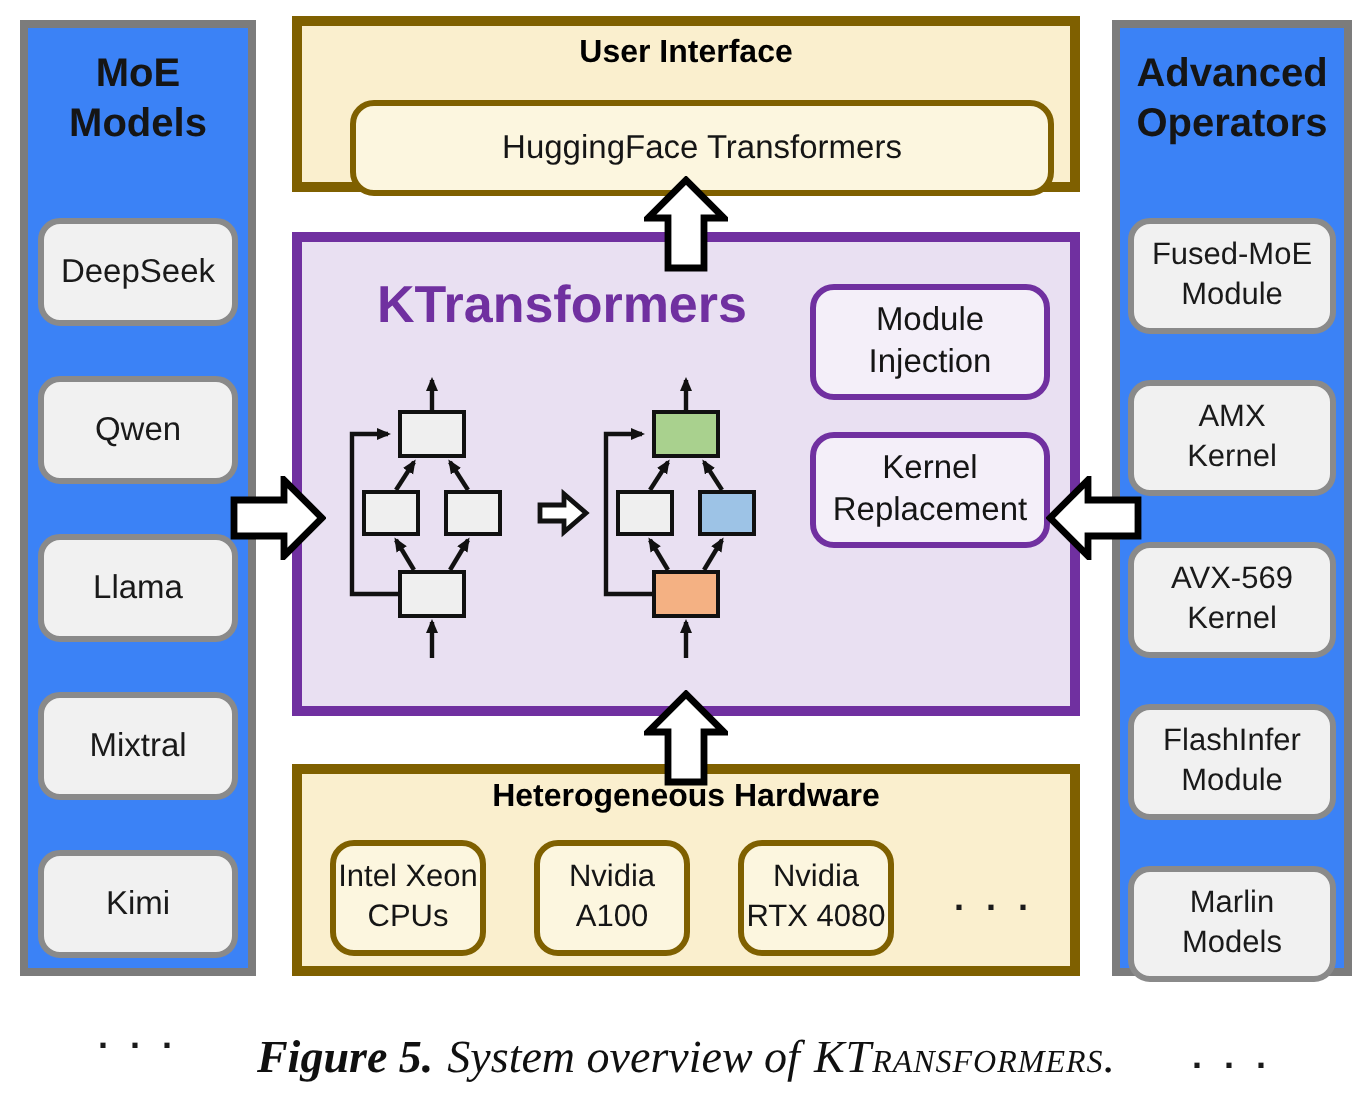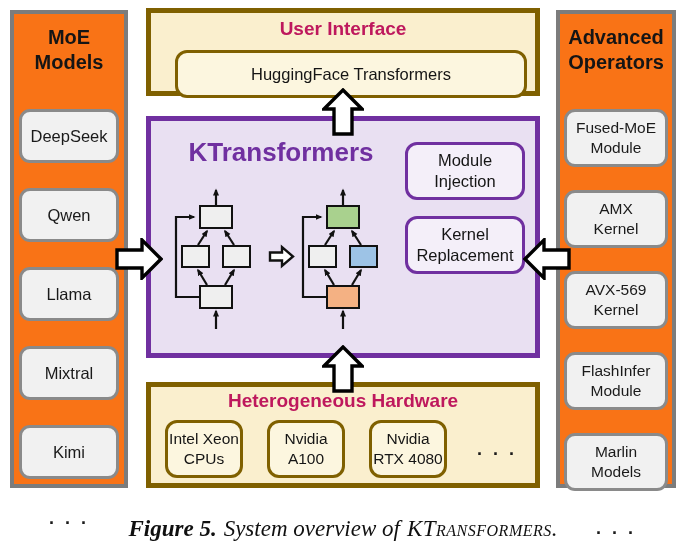--- a/index.html
+++ b/index.html
@@ -4,40 +4,40 @@
 <style>
   html,body{margin:0;padding:0;background:#fff;}
   .figure{
     position:relative;width:686px;height:555px;background:#ffffff;
     font-family:"Liberation Sans", sans-serif;color:#111;overflow:hidden;
   }
   .abs{position:absolute;box-sizing:border-box;}
 
   
   .side-panel{
-    background:#f97316;border:4px solid #7C7C7C;
+    background:#3b82f6;border:4px solid #7C7C7C;
     display:flex;flex-direction:column;align-items:center;
   }
   .side-title{
     margin-top:11px;font-size:20px;font-weight:bold;text-align:center;
     line-height:1.25;white-space:pre-line;color:#151515;
   }
   .side-items{display:flex;flex-direction:column;align-items:center;margin-top:34px;}
   .side-item{
     display:flex;align-items:center;justify-content:center;text-align:center;
     background:#F1F1F1;border:3px solid #8A8A8A;border-radius:11px;
     white-space:pre-line;color:#1a1a1a;
   }
   .left-item{width:94px;height:48px;font-size:16.5px;margin-bottom:25px;}
   .right-item{width:98px;height:52px;font-size:15.5px;line-height:1.3;margin-bottom:23px;}
   .side-ellipsis{font-size:18px;font-weight:bold;letter-spacing:3px;margin-top:4px;color:#1a1a1a;}
 
   
   .gold-box{background:#FAEFCE;border:5px solid #7F6000;}
-  .gold-title{text-align:center;font-size:19px;font-weight:bold;color:#be185d;margin-top:5px;}
+  .gold-title{text-align:center;font-size:16px;font-weight:bold;color:#000000;margin-top:5px;}
   .gold-inner{
     background:#FCF6DF;border:3.5px solid #7F6000;border-radius:12px;
     display:flex;align-items:center;justify-content:center;text-align:center;
     color:#151515;white-space:pre-line;
   }
   .ui-inner{position:absolute;left:24px;top:37px;width:346px;height:42px;font-size:16.5px;}
   .hw-items{position:absolute;left:14px;top:33px;width:368px;display:flex;align-items:center;}
   .hw-item{height:52px;font-size:15.5px;line-height:1.3;margin-right:24px;padding:0 0;min-width:72px;}
   .hw-ellipsis{font-size:18px;font-weight:bold;letter-spacing:3px;color:#1a1a1a;margin-left:6px;}
 

